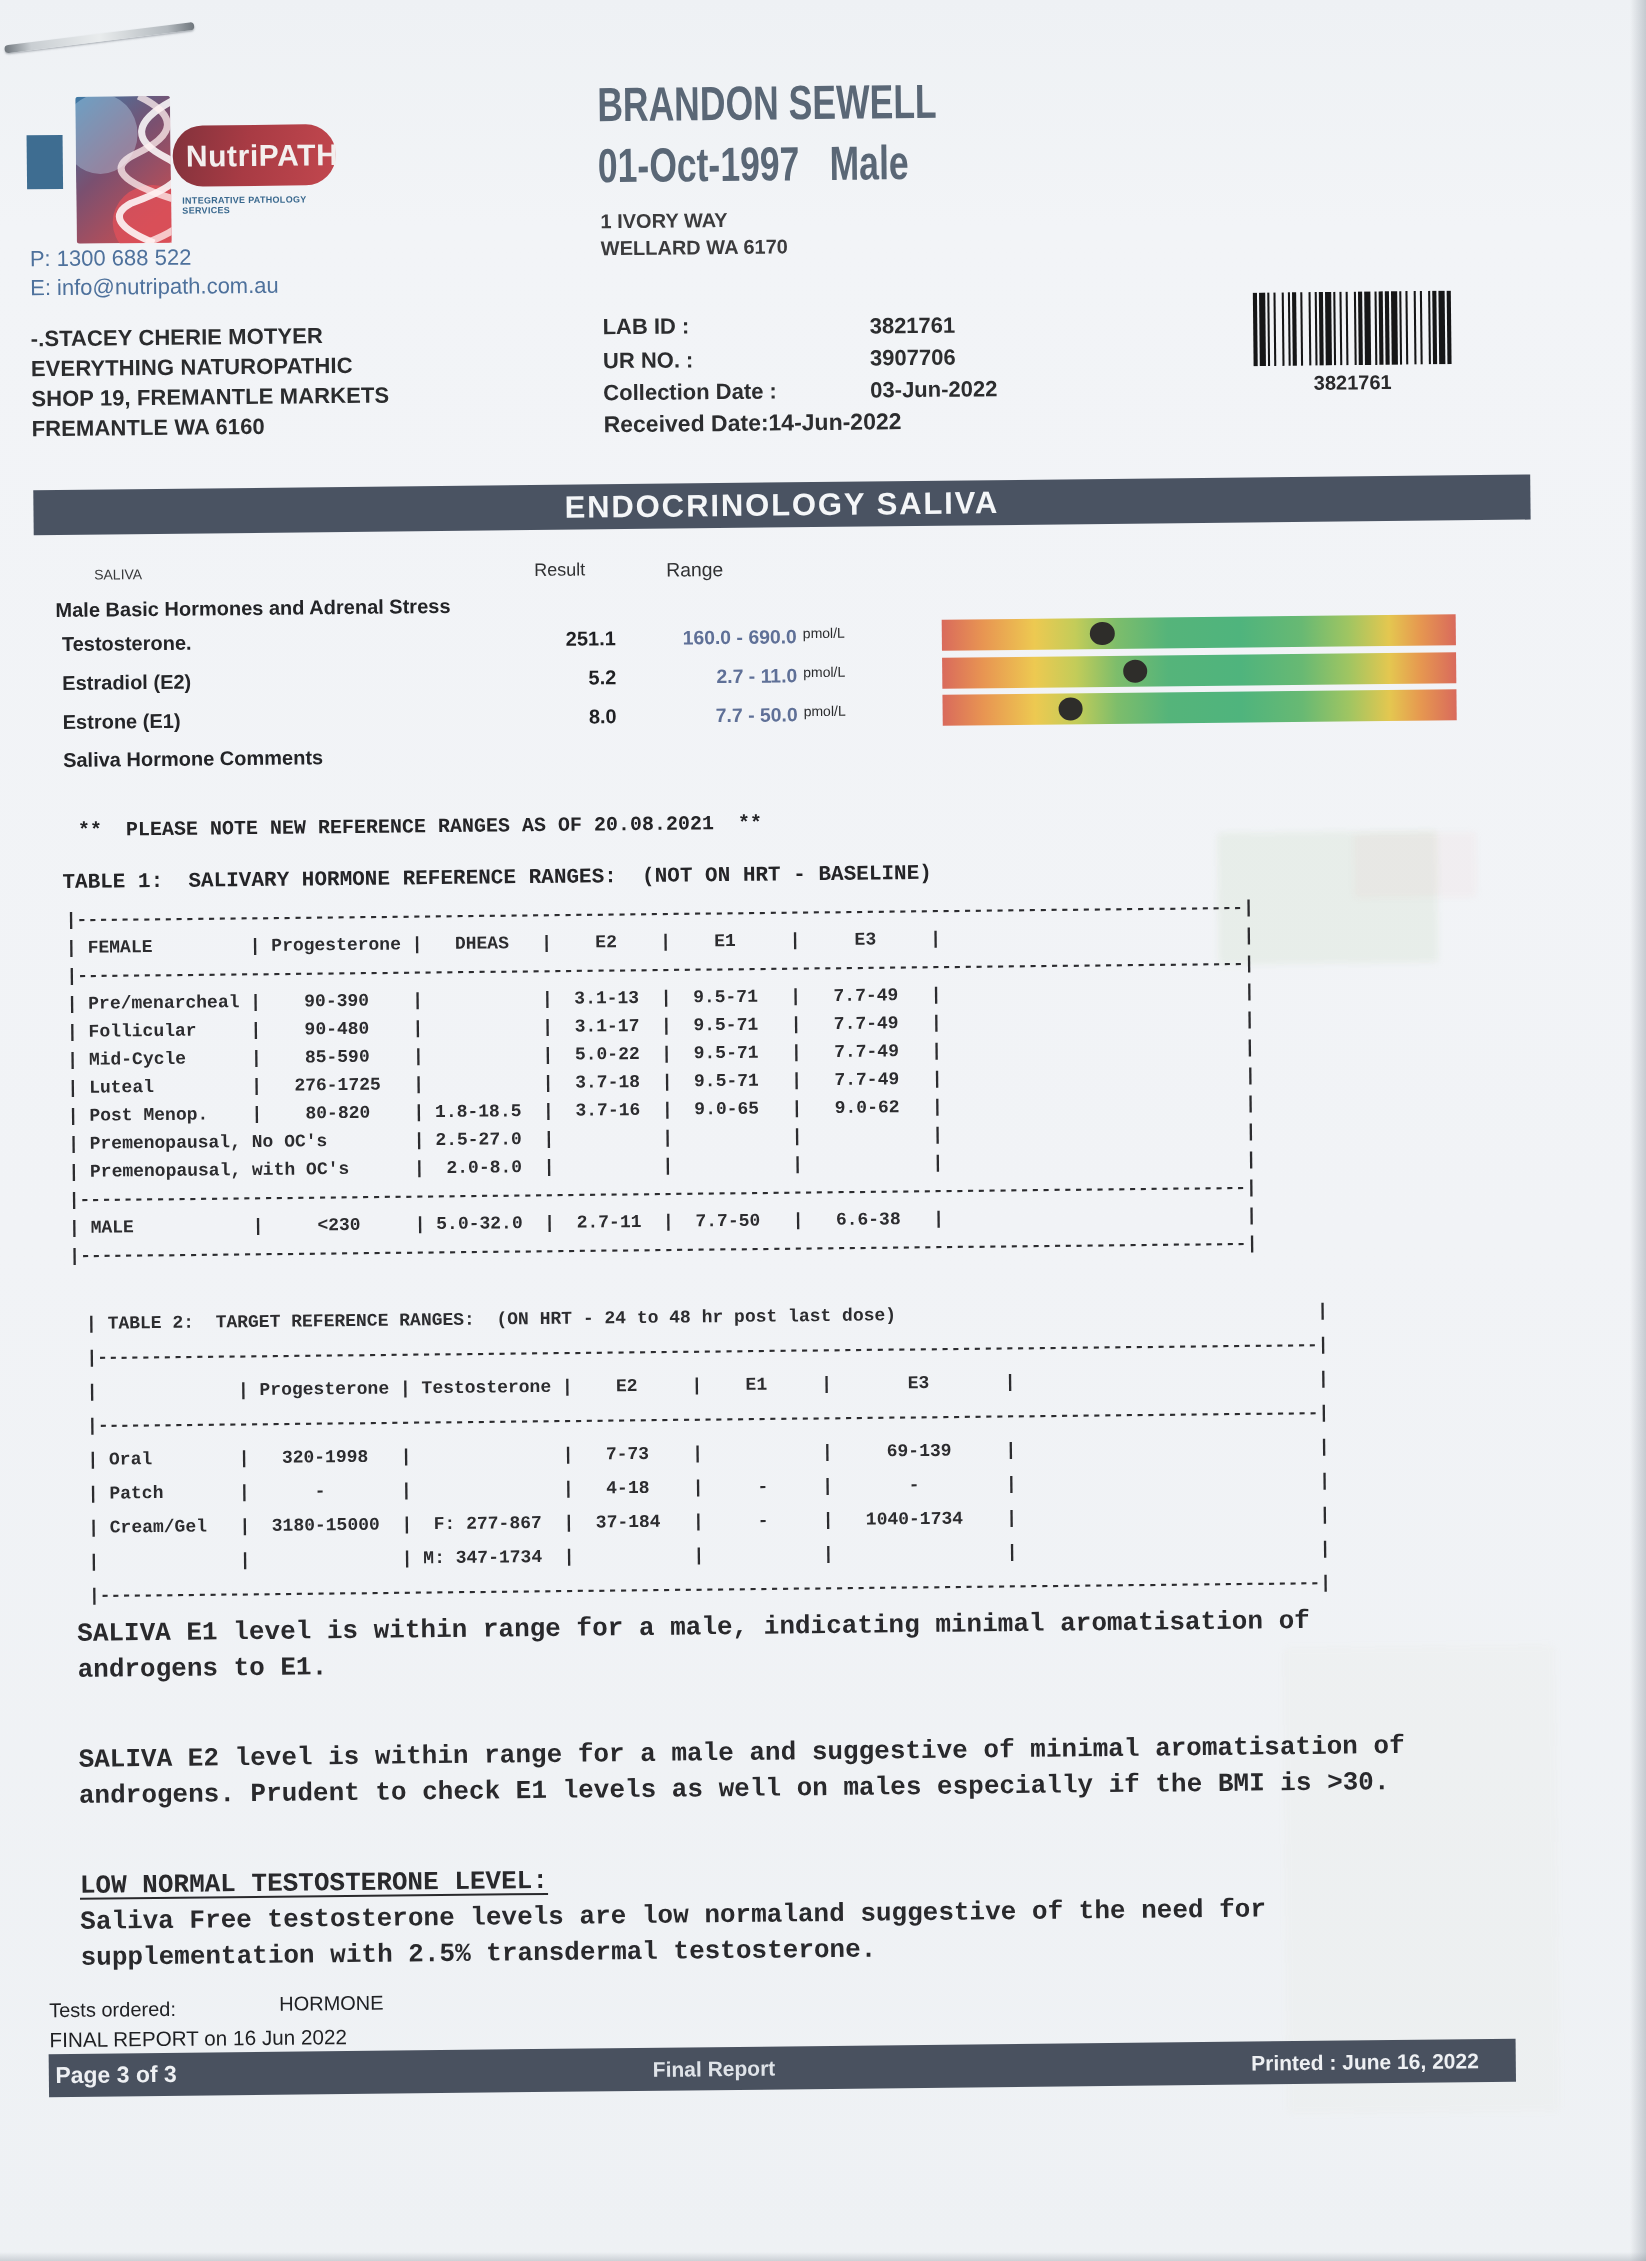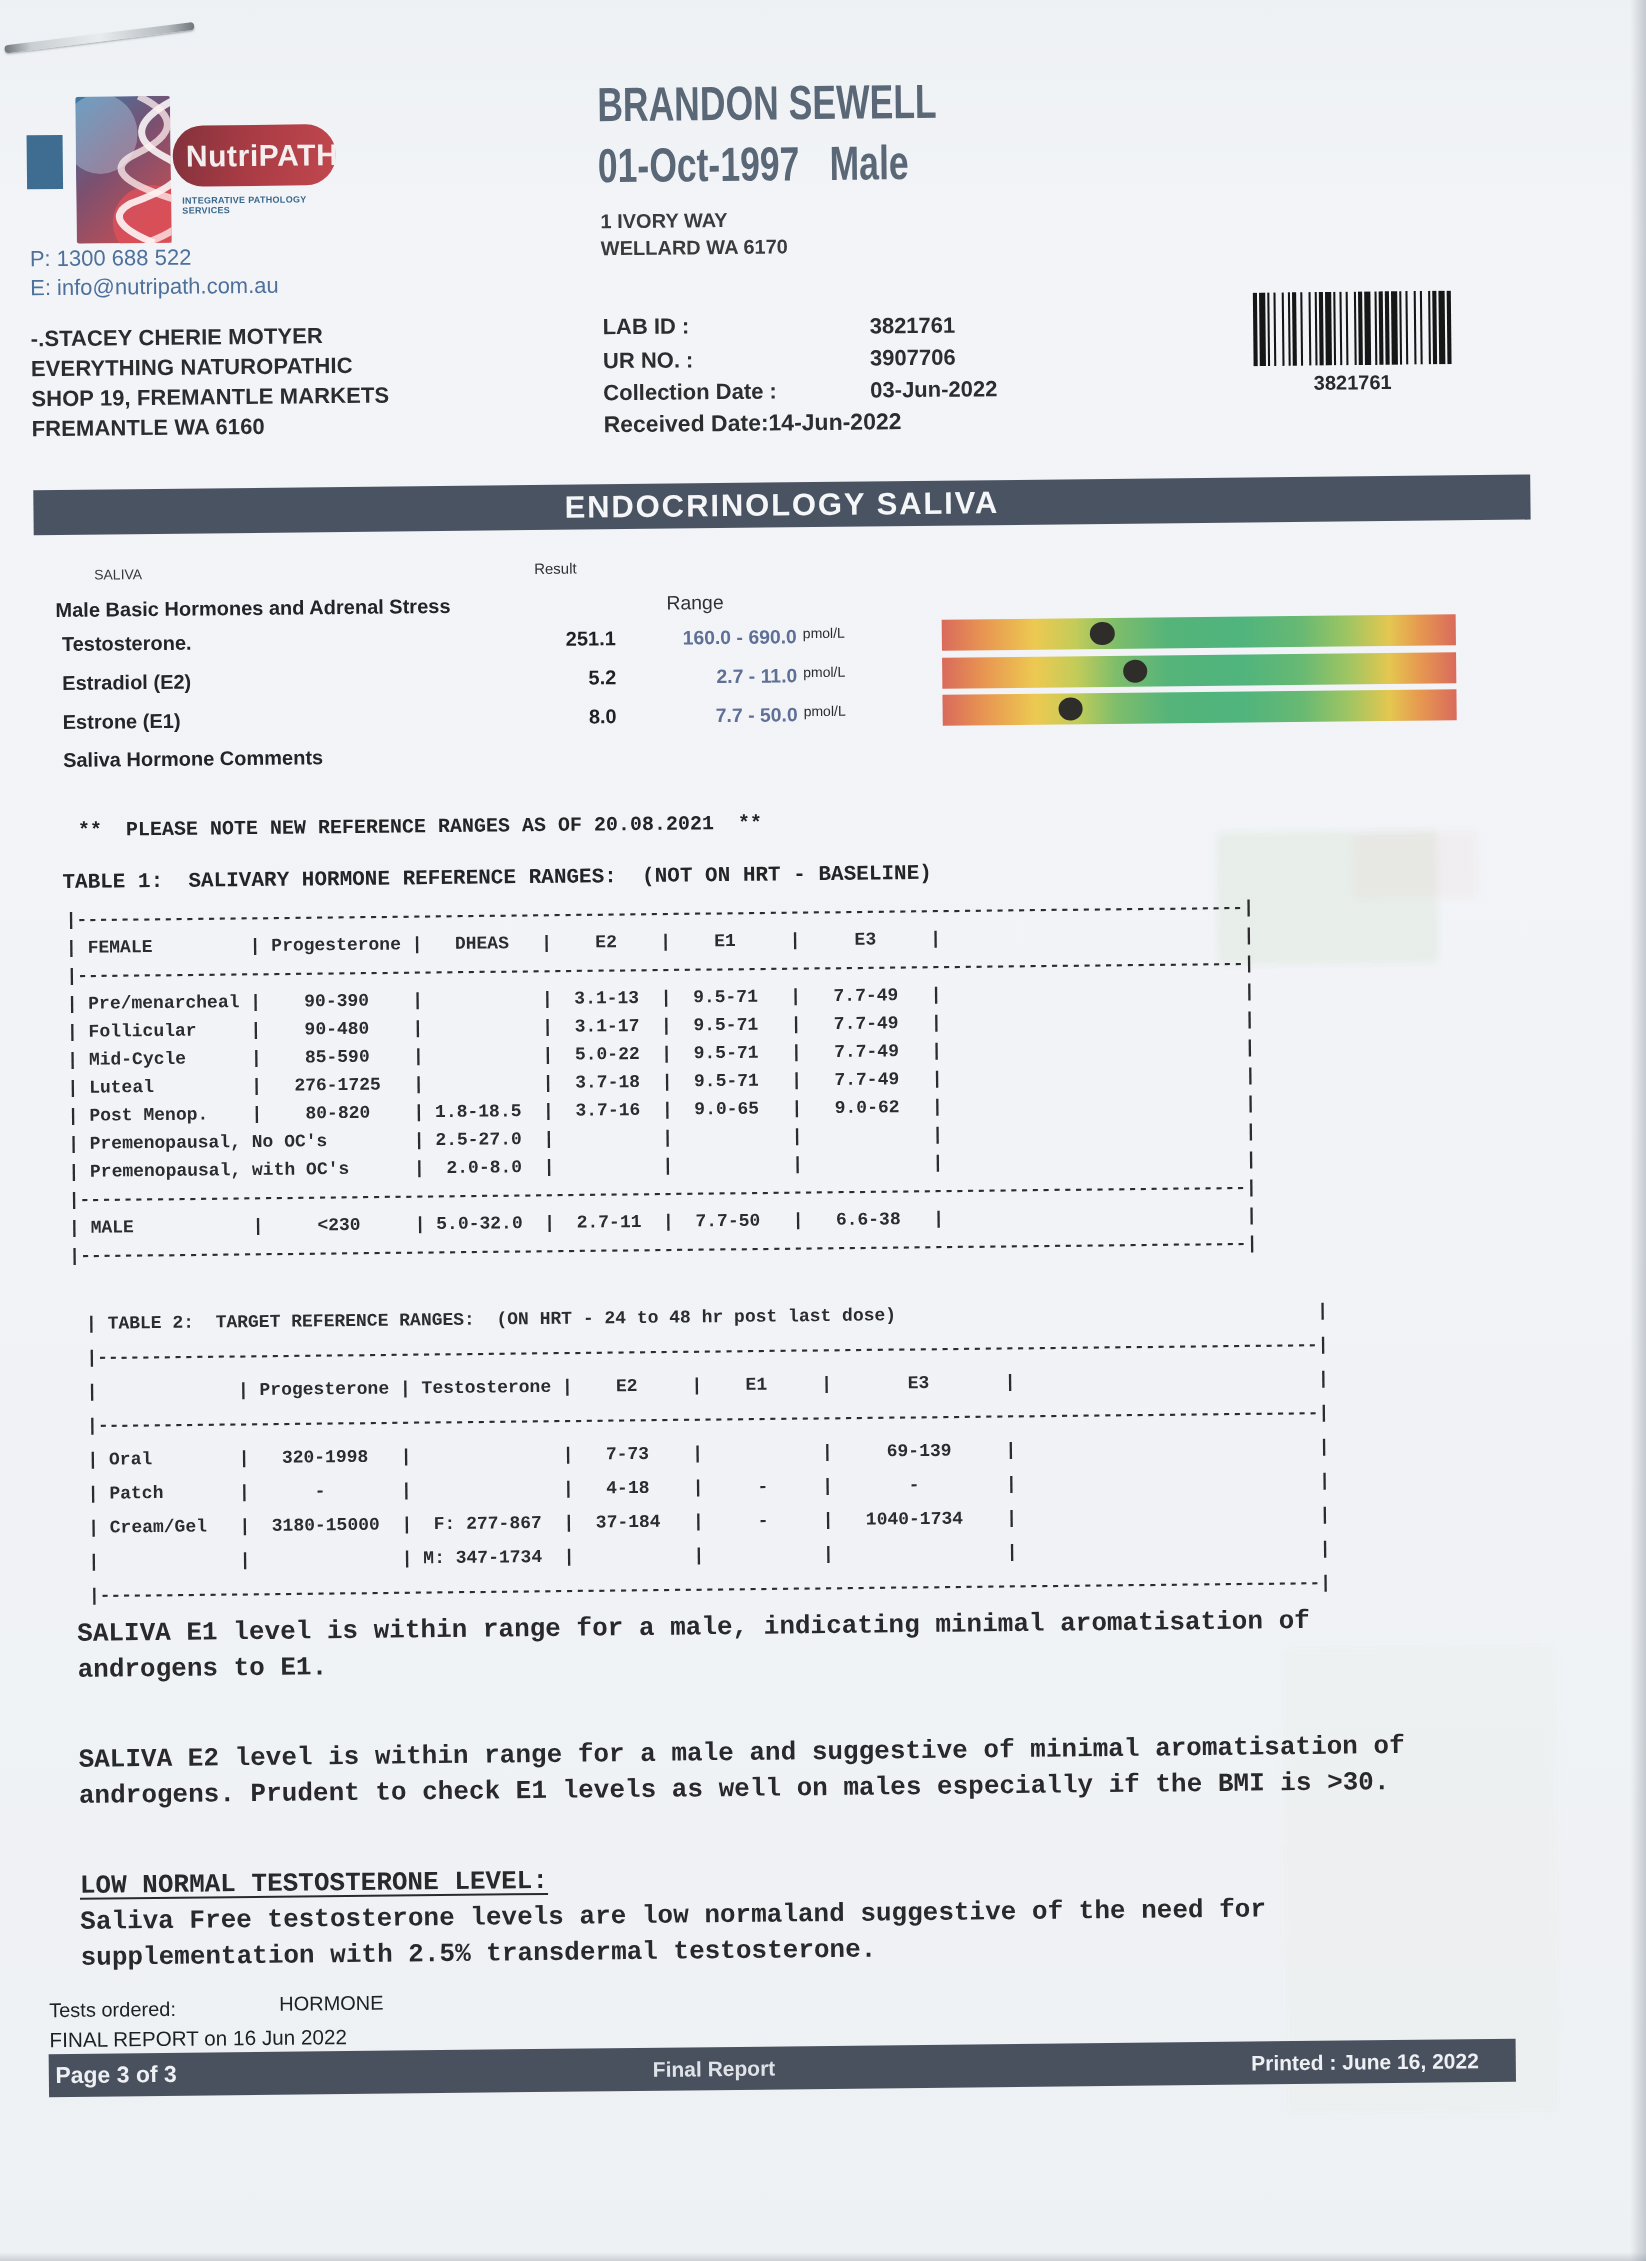--- a/index.html
+++ b/index.html
@@ -51,22 +51,22 @@
   .sv1{top:314px;} .sv2{top:346px;} .sv3{top:378px;}
 
   #barcode{position:absolute;left:1259px;top:297px;width:203px;height:74px;}
   .barcode-number{position:absolute;left:1259px;top:377px;width:203px;text-align:center;
     font-size:20px;font-weight:bold;color:#2a2a2c;}
 
   .banner{position:absolute;left:40px;top:482px;width:1497px;height:45px;background:#4a5362;
     text-align:center;line-height:45px;font-size:31px;font-weight:bold;color:#f4f6f8;letter-spacing:1.9px;}
 
   .hdr-saliva{position:absolute;left:54px;top:559px;font-size:14px;color:#3a3b3d;margin-left:46px;}
-  .hdr-result{position:absolute;left:540px;top:557px;font-size:15px;color:#303133;}
-  .hdr-range{position:absolute;left:672px;top:590px;font-size:19.4px;color:#303133;}
+  .hdr-result{position:absolute;left:540px;top:557px;font-size:18px;color:#303133;}
+  .hdr-range{position:absolute;left:672px;top:557px;font-size:19.4px;color:#303133;}
   .group-title{position:absolute;left:61px;top:591px;font-size:20px;font-weight:bold;color:#232427;}
 
   #result-rows,#range-bars{position:absolute;inset:0;}
   .result-row{position:absolute;left:0;width:936px;height:28px;}
   .rr-name{position:absolute;left:67px;font-size:20px;font-weight:bold;color:#242528;}
   .rr-result{position:absolute;left:510px;width:111px;text-align:right;font-size:20px;font-weight:bold;color:#1f2023;}
   .rr-range{position:absolute;left:665px;width:137px;text-align:right;font-size:19.4px;font-weight:bold;color:#5f7097;}
   .rr-unit{position:absolute;left:808px;font-size:14px;color:#2b2c2e;}
   .comments-label{position:absolute;left:67px;top:741px;font-size:20px;font-weight:bold;color:#232427;}
 

